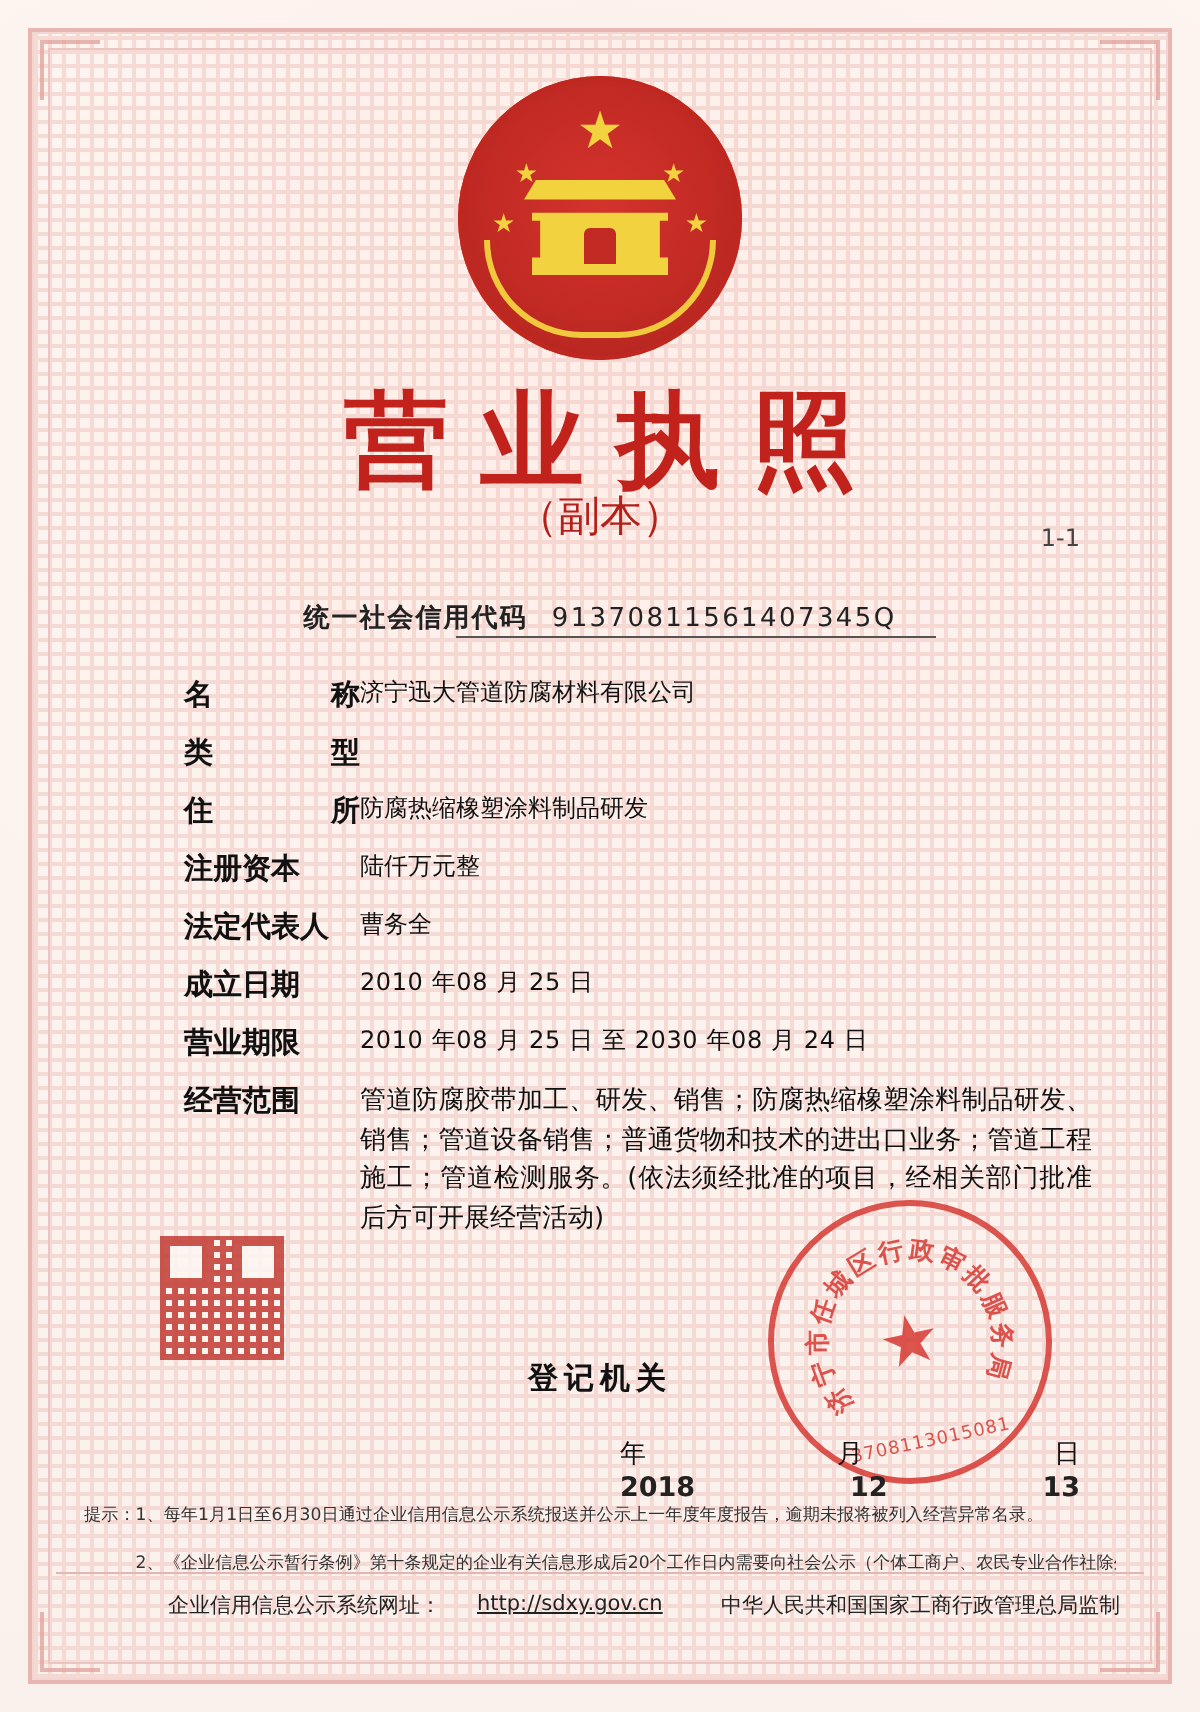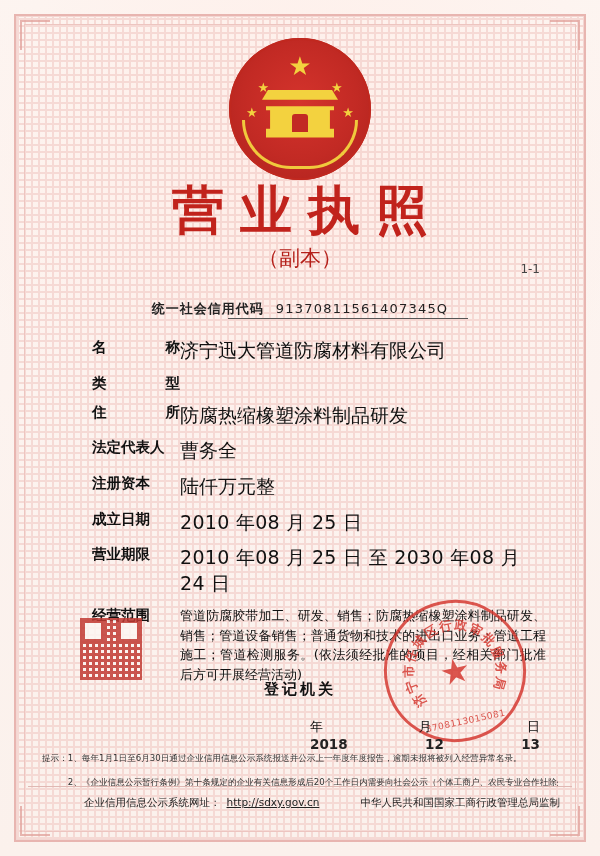--- a/index.html
+++ b/index.html
@@ -125,21 +125,21 @@
     width: 110px; height: 46px;
     border: 3px solid #f3d23f;
     border-top: none;
     border-radius: 0 0 55px 55px;
     opacity: .95;
   }
 
   
   .title {
     position: absolute;
-    top: 176px; left: 0; right: 0;
+    top: 186px; left: 0; right: 0;
     text-align: center;
     font-family: "DejaVu Serif", "Liberation Serif", serif;
     font-size: 52px;
     font-weight: bold;
     letter-spacing: 16px;
     text-indent: 16px;
     color: #c1231c;
   }
   .subtitle {
     position: absolute;
@@ -193,21 +193,21 @@
     font-size: 14.5px;
     font-weight: bold;
     color: #111;
     letter-spacing: 0px;
   }
   .row .label.spread {
     display: flex;
     justify-content: space-between;
   }
   .row .value {
-    font-size: 19px;
+    font-size: 12px;
     color: #111;
     line-height: 1.35;
   }
   .row.date .value { letter-spacing: .3px; }
   .row.scope { margin-top: 4px; }
   .row.scope .value {
     font-size: 13px;
     line-height: 1.5;
     text-align: justify;
   }
@@ -336,21 +336,21 @@
     position: absolute;
     left: 40px; right: 40px;
     top: 796px;
     display: flex;
     justify-content: space-between;
     font-size: 10.5px;
     color: #222;
     padding-left: 44px;
   }
   .footer .left { display: flex; gap: 6px; }
-  .footer .url { text-decoration: underline; }
+  .footer .url { text-decoration: underline; margin-left: 12px; }
 </style>
 </head>
 <body>
 
 <div class="license">
 
   <div class="border-outer"></div>
   <div class="border-pattern"></div>
   <div class="border-inner"></div>
   <div class="corner tl"></div>
@@ -401,27 +401,27 @@
 
     <div class="row">
       <div class="label spread">
         <span>住</span>
         <span>所</span>
       </div>
       <div class="value">防腐热缩橡塑涂料制品研发</div>
     </div>
 
     <div class="row">
+      <div class="label">注册资本</div>
+      <div class="value">陆仟万元整</div>
+    </div>
+
+    <div class="row">
       <div class="label">法定代表人</div>
       <div class="value">曹务全</div>
-    </div>
-
-    <div class="row">
-      <div class="label">注册资本</div>
-      <div class="value">陆仟万元整</div>
     </div>
 
     <div class="row date">
       <div class="label">成立日期</div>
       <div class="value">2010 年08 月 25 日</div>
     </div>
 
     <div class="row date">
       <div class="label">营业期限</div>
       <div class="value">2010 年08 月 25 日 至 2030 年08 月 24 日</div>

